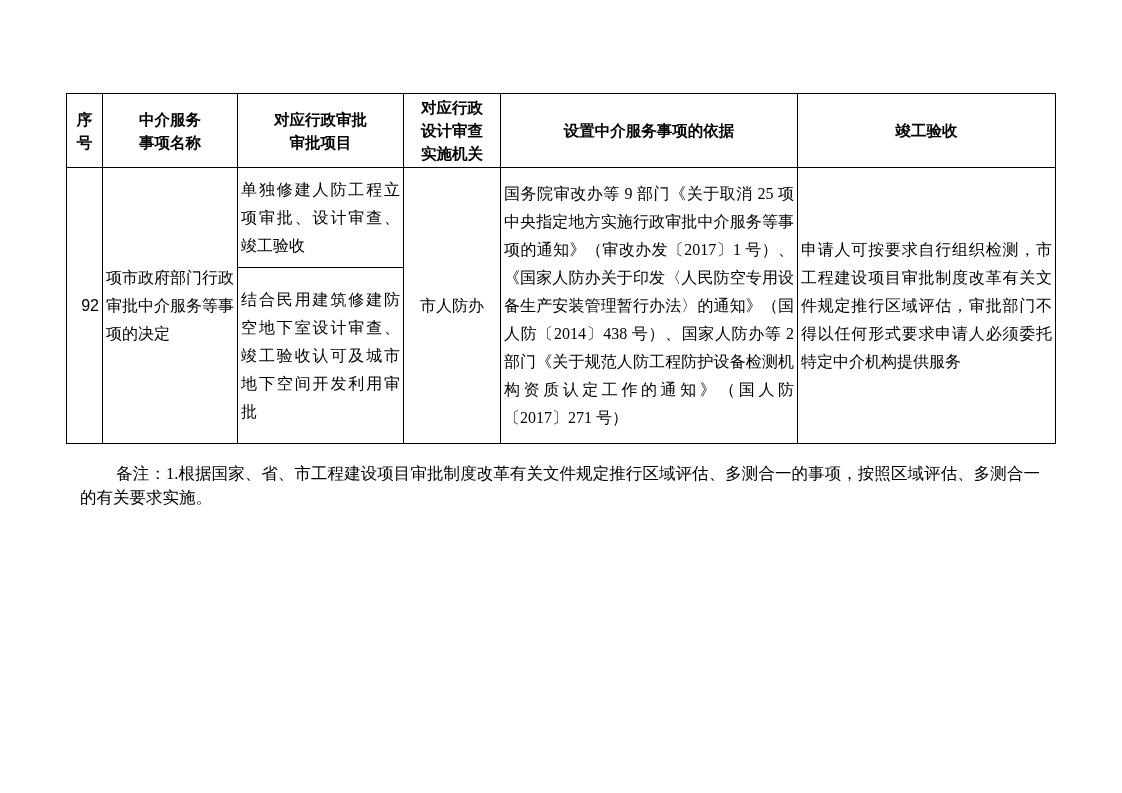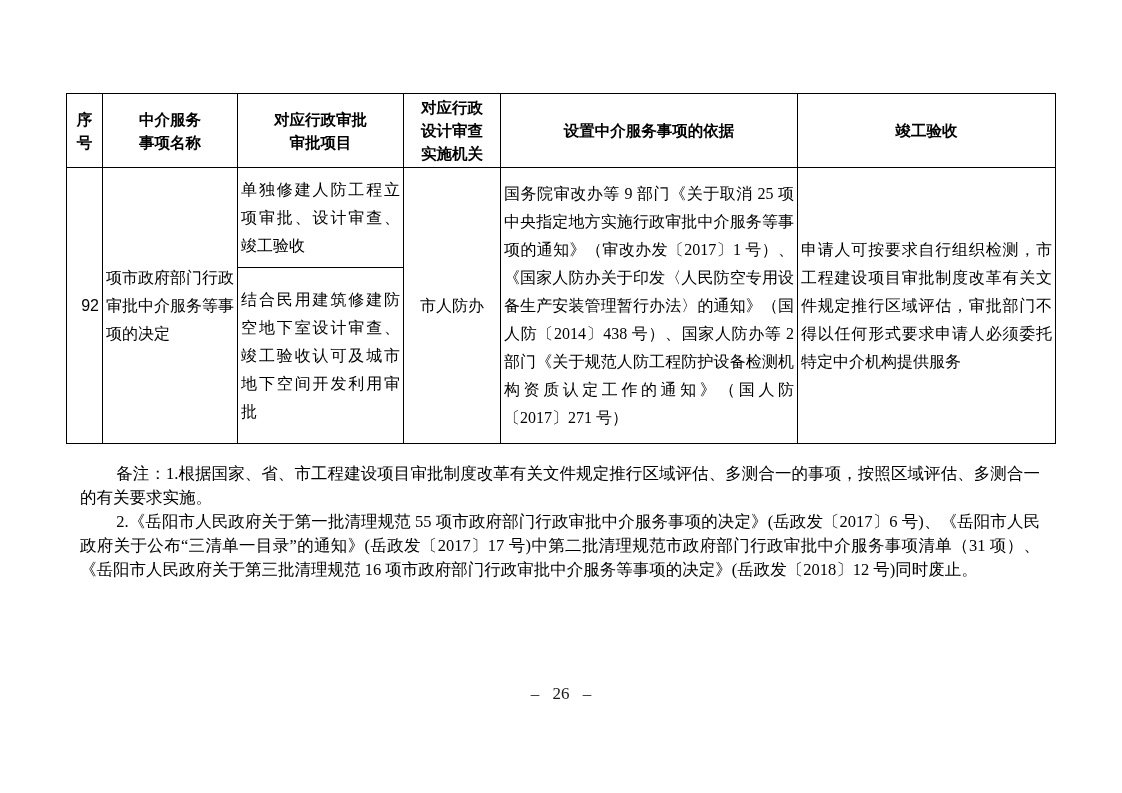--- a/index.html
+++ b/index.html
@@ -120,18 +120,16 @@
         <td class="c-req" rowspan="2">申请人可按要求自行组织检测，市工程建设项目审批制度改革有关文件规定推行区域评估，审批部门不得以任何形式要求申请人必须委托特定中介机构提供服务</td>
       </tr>
       <tr class="body-row-2">
         <td class="c-item">结合民用建筑修建防空地下室设计审查、竣工验收认可及城市地下空间开发利用审批</td>
       </tr>
     </tbody>
   </table>
 
   <div class="notes">
     <p class="note">备注：1.根据国家、省、市工程建设项目审批制度改革有关文件规定推行区域评估、多测合一的事项，按照区域评估、多测合一的有关要求实施。</p>
-    <p class="note">2.《岳阳市人民政府关于第一批清理规范 55 项市政府部门行政审批中介服务事项的决定》(岳政发〔2017〕6 号)、《岳阳市人民政府关于公布“三清单一目录”的通知》(岳政发〔2017〕17 号)中第二批清理规范市政府部门行政审批中介服务事项清单（31 项）、《岳阳市人民政府关于第三批清理规范 16 项市政府部门行政审批中介服务等事项的决定》(岳政发〔2018〕12 号)同时废止。</p>
   </div>
 
-  <div class="page-number">– 26 –</div>
 
 </div>
 
 </body></html>

